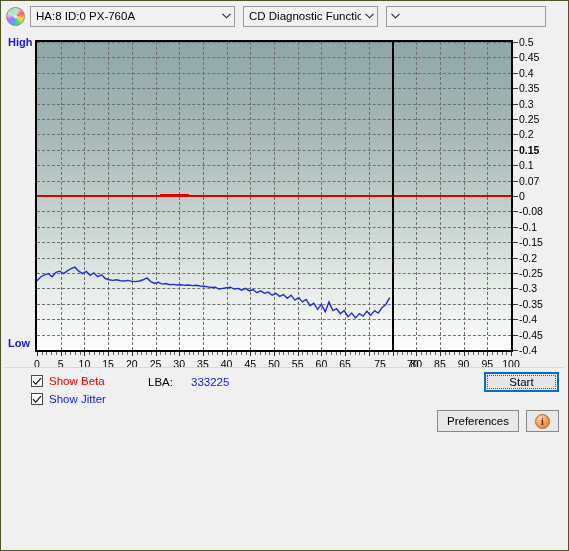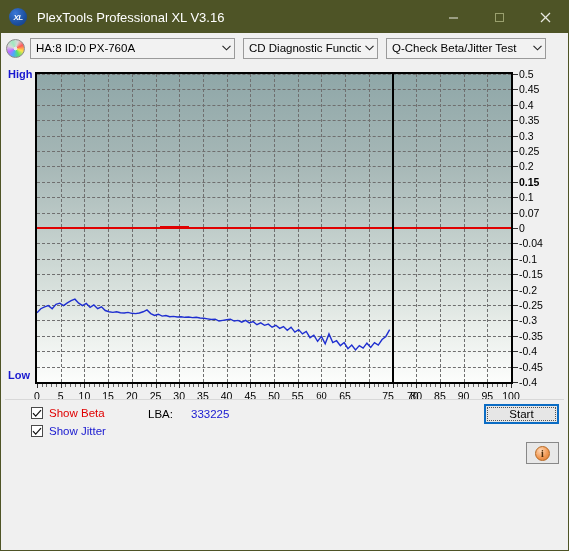--- a/index.html
+++ b/index.html
@@ -154,42 +154,20 @@
     background:#ffffff;border:1px solid #a0a0a0;box-sizing:border-box;
     display:flex;align-items:center;padding-left:6px;
   }
   .status-text{font-size:11.5px;color:#e00000;}
 </style>
 </head>
 <body>
 
 <div class="window">
 
-  <div class="titlebar">
-    <div class="app-icon">XL</div>
-    <div class="title-text">PlexTools Professional XL V3.16</div>
-    <div class="win-btns">
-      <div class="win-btn">
-        <svg width="11" height="11" viewBox="0 0 11 11">
-            <line x1="1" y1="6" x2="10" y2="6" stroke="#e8e8e0" stroke-width="1"></line>
-          </svg>
-      </div>
-      <div class="win-btn">
-        <svg width="11" height="11" viewBox="0 0 11 11">
-            <rect x="1.5" y="1.5" width="8" height="8" fill="none" stroke="#9aa06e" stroke-width="1"></rect>
-          </svg>
-      </div>
-      <div class="win-btn">
-        <svg width="11" height="11" viewBox="0 0 11 11">
-            <line x1="1" y1="1" x2="10" y2="10" stroke="#e8e8e0" stroke-width="1.3"></line>
-            <line x1="10" y1="1" x2="1" y2="10" stroke="#e8e8e0" stroke-width="1.3"></line>
-          </svg>
-      </div>
-    </div>
-  </div>
 
 
   <div class="toolbar">
     <div class="disc-icon"></div>
     <div class="combo combo1">
       <div class="ctext">HA:8 ID:0  PX-760A</div>
       <div class="carrow">
         <svg width="9" height="6" viewBox="0 0 9 6">
             <path d="M0.5 0.8 L4.5 4.8 L8.5 0.8" fill="none" stroke="#222" stroke-width="1.1"></path>
           </svg>
@@ -197,21 +175,20 @@
     </div>
     <div class="combo combo2">
       <div class="ctext">CD Diagnostic Functions</div>
       <div class="carrow">
         <svg width="9" height="6" viewBox="0 0 9 6">
             <path d="M0.5 0.8 L4.5 4.8 L8.5 0.8" fill="none" stroke="#222" stroke-width="1.1"></path>
           </svg>
       </div>
     </div>
     <div class="combo combo3">
-      <div class="ctext">Q-Check Beta/Jitter Test</div>
       <div class="carrow">
         <svg width="9" height="6" viewBox="0 0 9 6">
             <path d="M0.5 0.8 L4.5 4.8 L8.5 0.8" fill="none" stroke="#222" stroke-width="1.1"></path>
           </svg>
       </div>
     </div>
   </div>
 
   <div class="chartwrap">
     <div class="lbl-high">High</div>
@@ -286,21 +263,21 @@
         <div class="ytick" style="top: 94.4px;">0.2</div>
         <div class="ytickmark" style="top: 109.8px;"></div>
         <div class="ytick" style="top: 109.8px; font-weight: bold;">0.15</div>
         <div class="ytickmark" style="top: 125.2px;"></div>
         <div class="ytick" style="top: 125.2px;">0.1</div>
         <div class="ytickmark" style="top: 140.6px;"></div>
         <div class="ytick" style="top: 140.6px;">0.07</div>
         <div class="ytickmark" style="top: 156px;"></div>
         <div class="ytick" style="top: 156px;">0</div>
         <div class="ytickmark" style="top: 171.4px;"></div>
-        <div class="ytick" style="top: 171.4px;">-0.04</div>
+        <div class="ytick" style="top: 171.4px;">-0.08</div>
         <div class="ytickmark" style="top: 186.8px;"></div>
         <div class="ytick" style="top: 186.8px;">-0.1</div>
         <div class="ytickmark" style="top: 202.2px;"></div>
         <div class="ytick" style="top: 202.2px;">-0.15</div>
         <div class="ytickmark" style="top: 217.6px;"></div>
         <div class="ytick" style="top: 217.6px;">-0.2</div>
         <div class="ytickmark" style="top: 233px;"></div>
         <div class="ytick" style="top: 233px;">-0.25</div>
         <div class="ytickmark" style="top: 248.4px;"></div>
         <div class="ytick" style="top: 248.4px;">-0.3</div>
@@ -420,24 +397,24 @@
         <div class="xlab" style="left: 49.4px;">10</div>
         <div class="xlab" style="left: 73.1px;">15</div>
         <div class="xlab" style="left: 96.8px;">20</div>
         <div class="xlab" style="left: 120.5px;">25</div>
         <div class="xlab" style="left: 144.2px;">30</div>
         <div class="xlab" style="left: 167.9px;">35</div>
         <div class="xlab" style="left: 191.6px;">40</div>
         <div class="xlab" style="left: 215.3px;">45</div>
         <div class="xlab" style="left: 239px;">50</div>
         <div class="xlab" style="left: 262.7px;">55</div>
-        <div class="xlab" style="left: 286.4px; font-family: Liberation Serif, serif;">60</div>
+        <div class="xlab" style="left: 286.4px;">60</div>
         <div class="xlab" style="left: 310.1px; text-align: center;">65</div>
         <div class="xlab" style="left: 333.8px; margin-left: 44px;">70</div>
-        <div class="xlab" style="left: 353px;">75</div>
+        <div class="xlab" style="left: 345px;">75</div>
         <div class="xlab" style="left: 381.2px;">80</div>
         <div class="xlab" style="left: 404.9px;">85</div>
         <div class="xlab" style="left: 428.6px;">90</div>
         <div class="xlab" style="left: 452.3px;">95</div>
         <div class="xlab" style="left: 476px;">100</div>
       </div>
   </div>
 
   <div class="bottompanel">
     <div class="chkrow r1">
@@ -456,20 +433,23 @@
       </div>
       <div class="chklbl jitter">Show Jitter</div>
     </div>
 
     <div class="lba-label">LBA:</div>
     <div class="lba-value">333225</div>
 
     <div class="btn btn-start">
       <div class="inner">Start</div>
     </div>
+    <div class="btn btn-pref">
+      <span>Preferences</span>
+    </div>
     <div class="btn btn-info">
       <div class="info-circle">
         <span>i</span>
       </div>
     </div>
   </div>
 
 
 </div>
 

